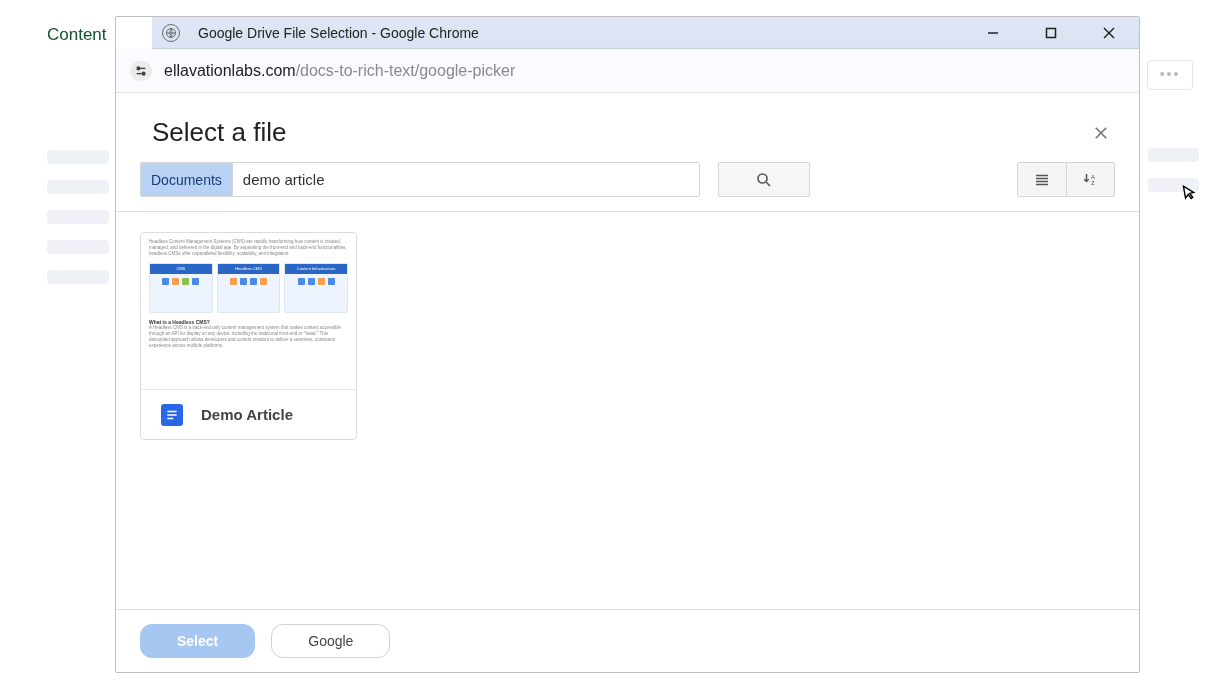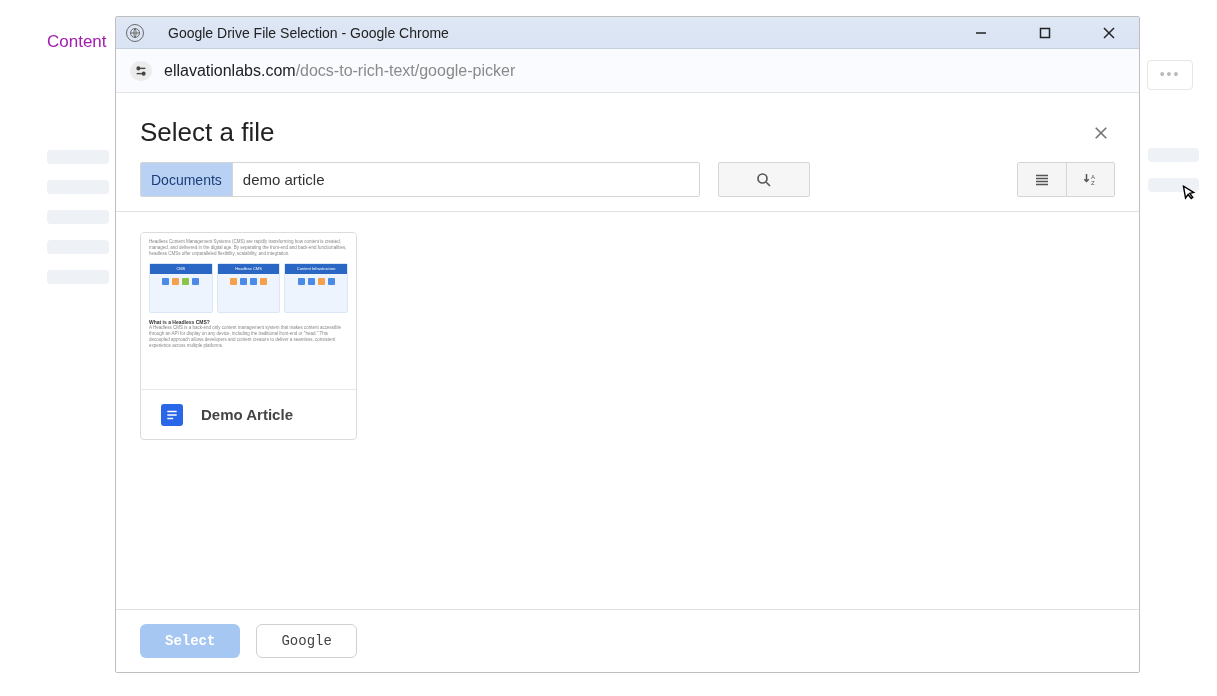--- a/index.html
+++ b/index.html
@@ -6,24 +6,24 @@
     body {
       font-family: Arial, "Helvetica Neue", Helvetica, sans-serif;
       background: #fff;
       width: 1217px;
       height: 696px;
       position: relative;
       overflow: hidden;
     }
     .bg-content-label {
       position: absolute;
-      top: 32px;
+      top: 25px;
       left: 47px;
       font-size: 17px;
-      color: #a21caf;
+      color: #14532d;
     }
     .bg-bars {
       position: absolute;
       left: 47px;
       top: 150px;
     }
     .bg-bar {
       background: #eef1f5;
       border-radius: 4px;
       height: 14px;
@@ -80,21 +80,22 @@
       display: flex;
       flex-direction: column;
     }
     .titlebar {
       height: 32px;
       background: linear-gradient(#dfe7f5, #d9e3f3);
       border-bottom: 1px solid #c7d0de;
       display: flex;
       align-items: center;
       padding: 0 10px;
-      gap: 24px;
+      gap: 18px;
+      margin-left: 36px;
     }
     .titlebar-icon {
       width: 18px; height: 18px;
       border-radius: 50%;
       border: 1.5px solid #6b6b6b;
       display: flex;
       align-items: center; justify-content: center;
     }
     .titlebar-icon svg { width: 12px; height: 12px; }
     .titlebar-title {
@@ -141,20 +142,21 @@
     }
     .header {
       padding: 24px 24px 14px 24px;
       display: flex;
       align-items: center;
     }
     .header-title {
       font-size: 26px;
       color: #222;
       flex: 1;
+      margin-left: 12px;
     }
     .header-close {
       width: 28px; height: 28px;
       display: flex; align-items: center; justify-content: center;
       color: #777;
       font-size: 20px;
     }
 
     .toolbar {
       display: flex;
@@ -306,29 +308,28 @@
     }
 
     .footer {
       border-top: 1px solid #e1e1e1;
       padding: 14px 24px;
       display: flex;
       gap: 16px;
     }
     .btn {
       height: 34px;
-      padding: 0 24px;
+      padding: 0 36px;
       display: flex;
       align-items: center;
       justify-content: center;
       font-size: 14px;
-      border-radius: 6px;
+      border-radius: 12px;
       border: 1px solid transparent;
       font-weight: 600;
-      font-family: Liberation Mono, monospace;
     }
     .btn-primary {
       background: #a6c7f2;
       color: #fff;
     }
     .btn-secondary {
       background: #fff;
       color: #444;
       border-color: #d0d0d0;
       font-weight: 500;

